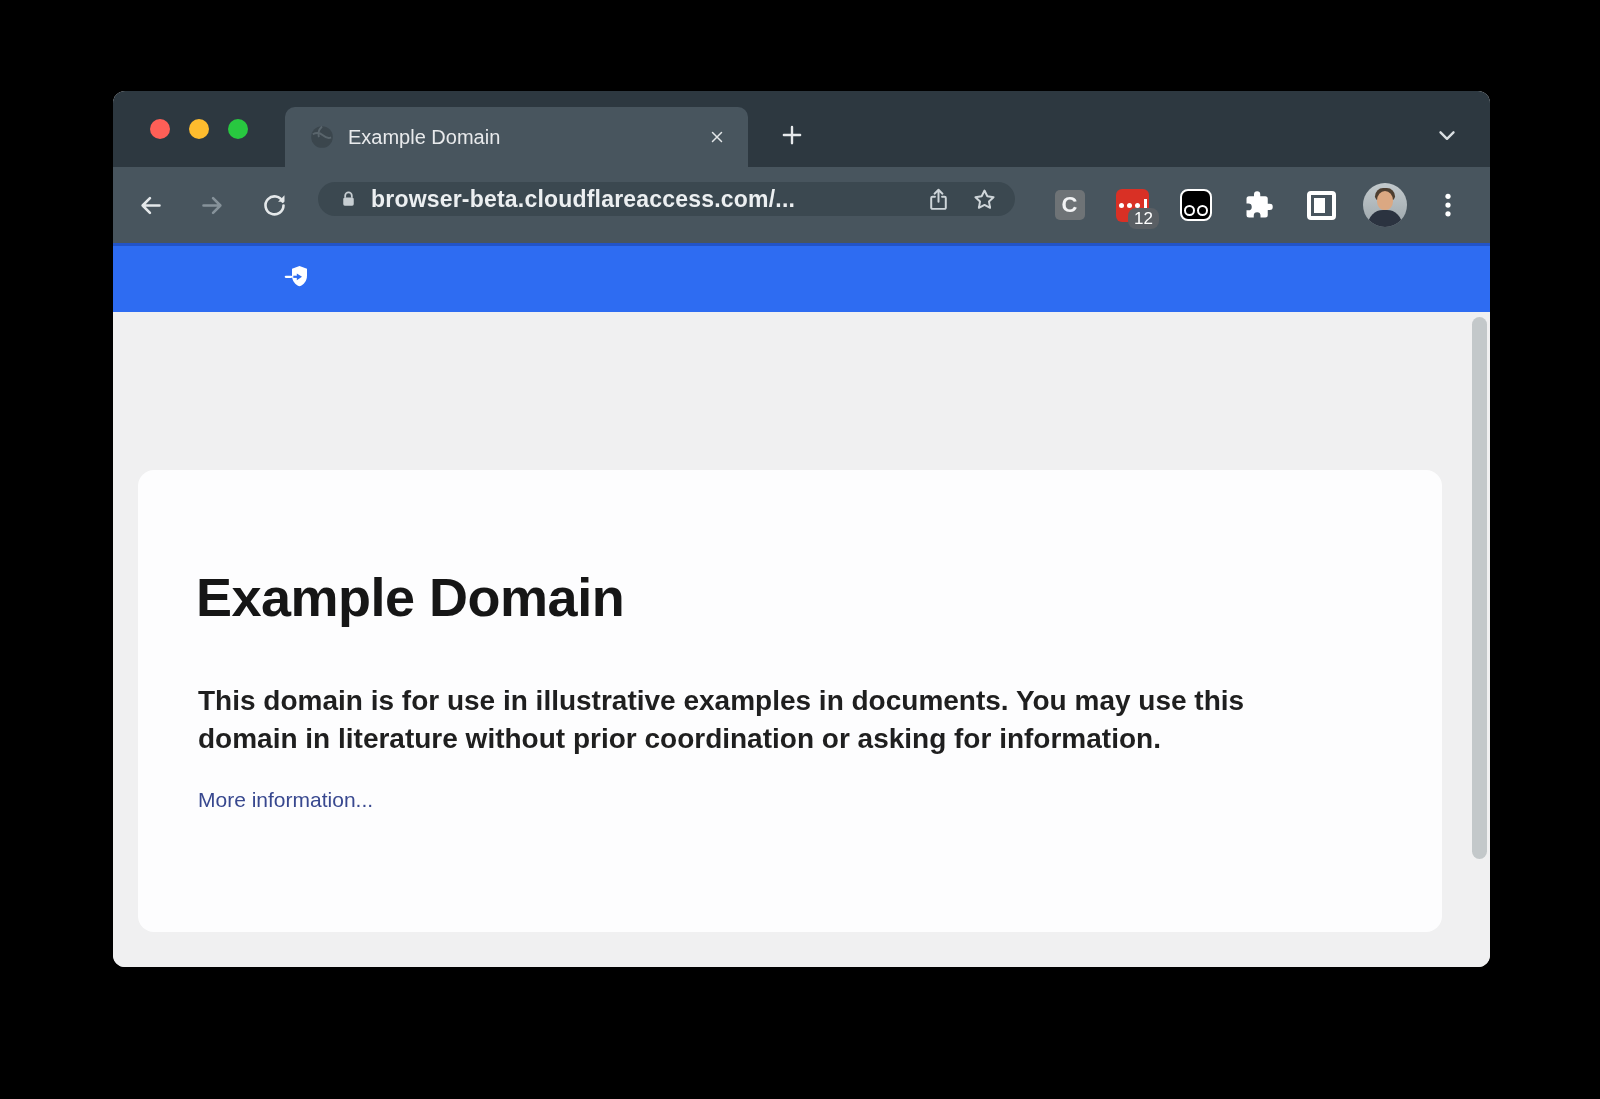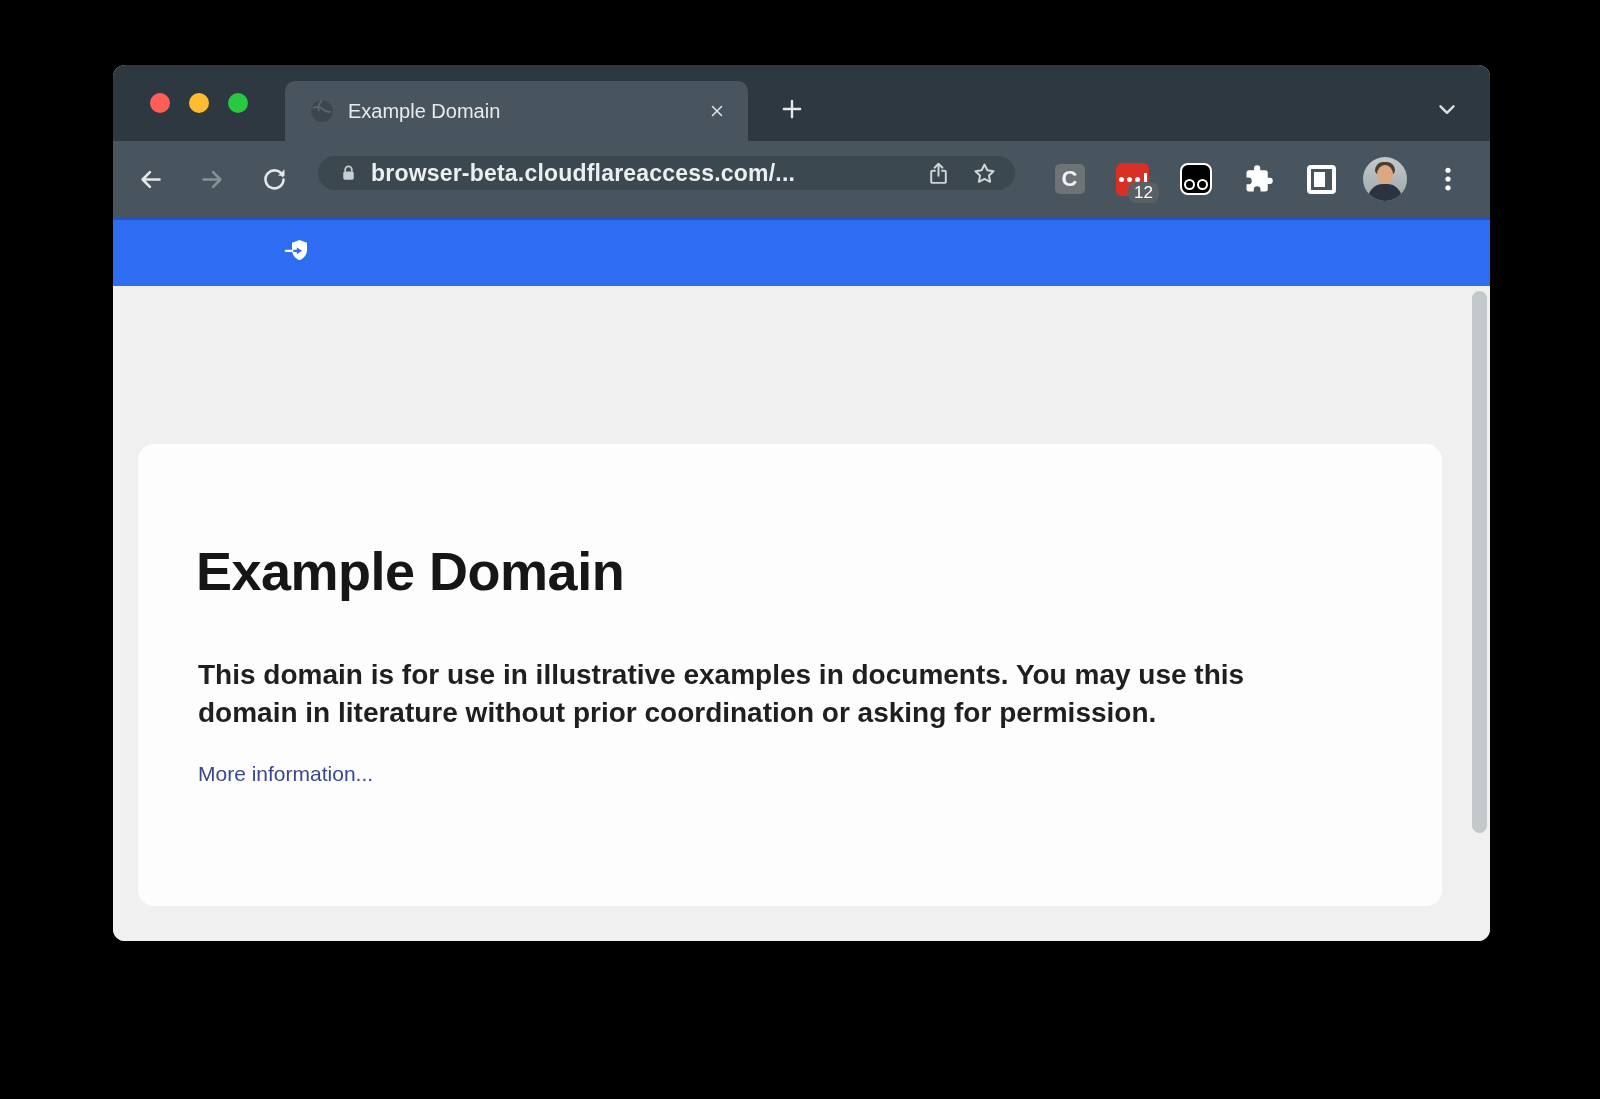--- a/index.html
+++ b/index.html
@@ -2,21 +2,21 @@
 <html style="--tabstrip-bg: #2d3840; --toolbar-bg: #48555e; --omnibox-bg: #3b4850; --tab-text: #e8eaec; --icon-light: #e4e8ea; --icon-muted: #86929a; --banner-blue: #2e6cf2; --banner-blue-dark: #2254c8; --page-bg: #f0f0f1; --card-bg: #fdfdfe; --heading-text: #161616; --body-text: #1f1f1f; --link-text: #38488f; --minimize-text: #5f6368; --traffic-red: #ff5f57; --traffic-yellow: #febc2e; --traffic-green: #28c840; --ext-red: #d93025; --badge-bg: #5a5f64; --scrollbar-thumb: #c3c8ca;"><head>
 <meta charset="utf-8">
 <style>
   :root{
     --stage-bg:#000;
   }
   *{box-sizing:border-box;}
   body{margin:0;width:1600px;height:1099px;position:relative;background:var(--stage-bg);
        font-family:"Liberation Sans",sans-serif;overflow:hidden;}
 
-  .window{position:absolute;left:113px;top:65px;width:1377px;height:876px;border-radius:12px;
+  .window{position:absolute;left:113px;top:91px;width:1377px;height:876px;border-radius:12px;
           overflow:hidden;background:var(--page-bg);box-shadow:0 24px 70px rgba(0,0,0,.55);}
 
   
   .tabstrip{position:absolute;left:0;top:0;width:100%;height:76px;background:var(--tabstrip-bg);}
   .traffic{position:absolute;left:37px;top:28px;display:flex;gap:19px;}
   .light{width:20px;height:20px;border-radius:50%;}
   .light.red{background:var(--traffic-red);}
   .light.yellow{background:var(--traffic-yellow);}
   .light.green{background:var(--traffic-green);}
   .tab{position:absolute;left:172px;bottom:0;width:463px;height:60px;background:var(--toolbar-bg);
@@ -225,19 +225,19 @@
       <path d="M12.8 9.4 18 12.8l-5.2 3.4z" style="fill:var(--banner-blue)"></path>
     </svg>
   </div>
 
   <div class="content">
     <div class="scroll-thumb"></div>
     <div class="card">
       <h1 class="page-heading" style="margin:0;">Example Domain</h1>
       <p class="page-para" style="margin:0;font-weight:bold;">
         <span style="display:block">This domain is for use in illustrative examples in documents. You may use this</span>
-        <span style="display:block">domain in literature without prior coordination or asking for permission.</span>
+        <span style="display:block">domain in literature without prior coordination or asking for information.</span>
       </p>
       <a class="page-link" href="#">More information...</a>
     </div>
   </div>
 
 </div>
 
 </body></html>

